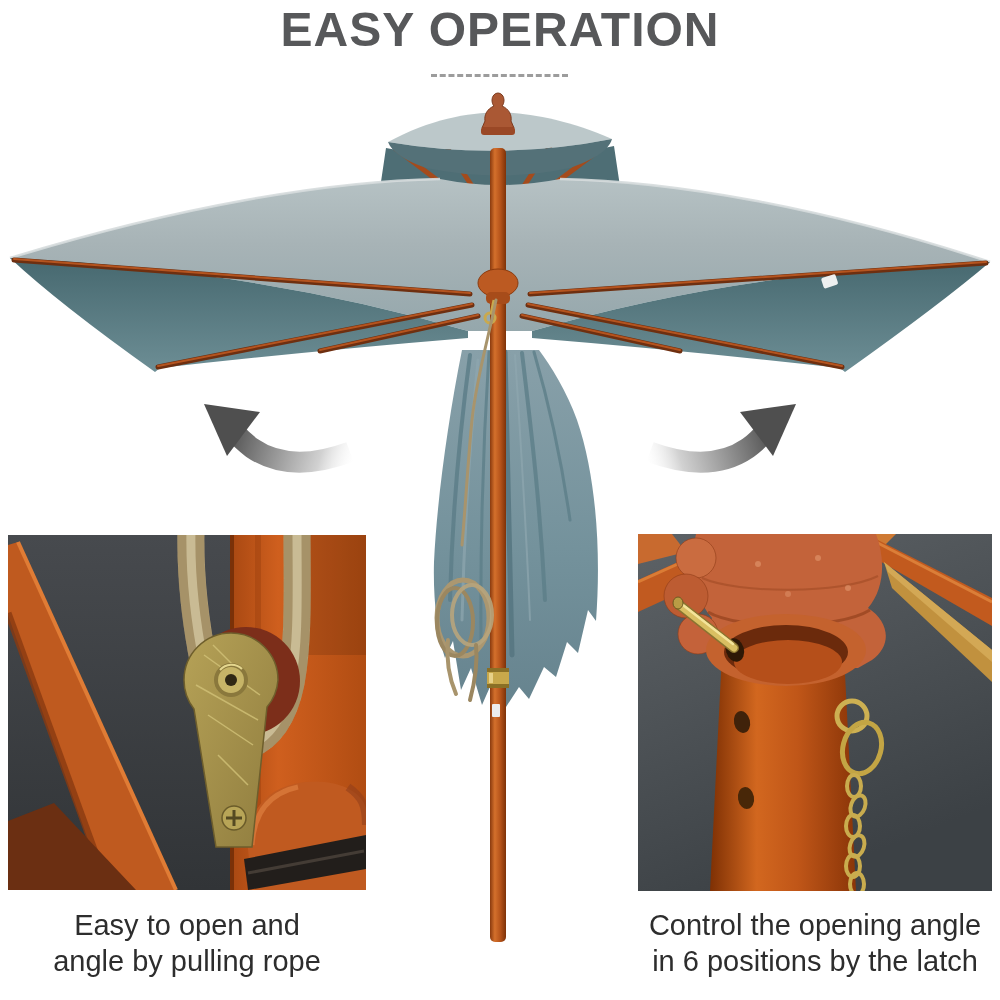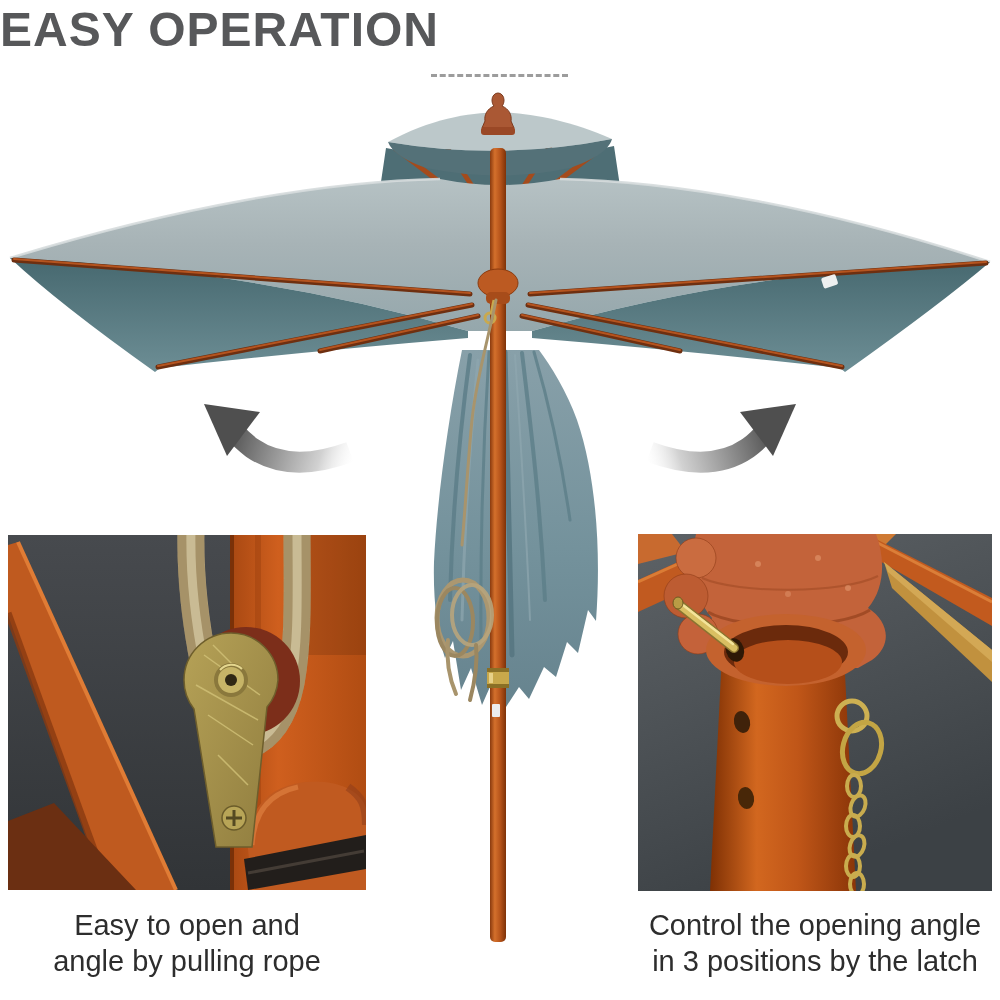--- a/index.html
+++ b/index.html
@@ -1,18 +1,18 @@
 <!DOCTYPE html>
 <html><head>
 <meta charset="utf-8">
 <style>
   html,body{margin:0;padding:0;background:#ffffff;}
   .stage{position:relative;width:1000px;height:1000px;background:#ffffff;overflow:hidden;
          font-family:"Liberation Sans", sans-serif;}
-  .title{position:absolute;top:2px;left:0;width:1000px;text-align:left;
+  .title{position:absolute;top:2px;left:0;width:1000px;text-align:center;
          font-size:48px;font-weight:700;letter-spacing:1px;color:#57585a;margin:0;}
   .divider{position:absolute;top:74px;left:431px;width:137px;height:0;
            border-top:3px dashed #9c9c9c;}
   .art{position:absolute;left:0;top:0;width:1000px;height:1000px;}
   .photo{position:absolute;margin:0;padding:0;}
   .photo svg{display:block;}
   .photo-left{left:8px;top:535px;width:358px;height:355px;}
   .photo-right{left:638px;top:534px;width:354px;height:357px;}
   .caption{position:absolute;margin:0;text-align:center;font-size:29px;line-height:1.24;
            color:#2d2d2d;}
@@ -281,15 +281,15 @@
         <ellipse cx="220" cy="272" rx="7" ry="11" stroke="#c9ac4e" stroke-width="4" transform="rotate(20 220 272)"></ellipse>
         <ellipse cx="215" cy="292" rx="7" ry="11" stroke="#c9ac4e" stroke-width="4"></ellipse>
         <ellipse cx="219" cy="312" rx="7" ry="11" stroke="#c9ac4e" stroke-width="4" transform="rotate(18 219 312)"></ellipse>
         <ellipse cx="215" cy="332" rx="7" ry="11" stroke="#c9ac4e" stroke-width="4"></ellipse>
         <ellipse cx="219" cy="350" rx="7" ry="11" stroke="#c9ac4e" stroke-width="4"></ellipse>
       </g>
     </svg>
   </figure>
 
   <p class="caption caption-left">Easy to open and angle by pulling rope</p>
-  <p class="caption caption-right">Control the opening angle in 3 positions by the latch</p>
+  <p class="caption caption-right">Control the opening angle in 6 positions by the latch</p>
 
 </div>
 
 </body></html>

